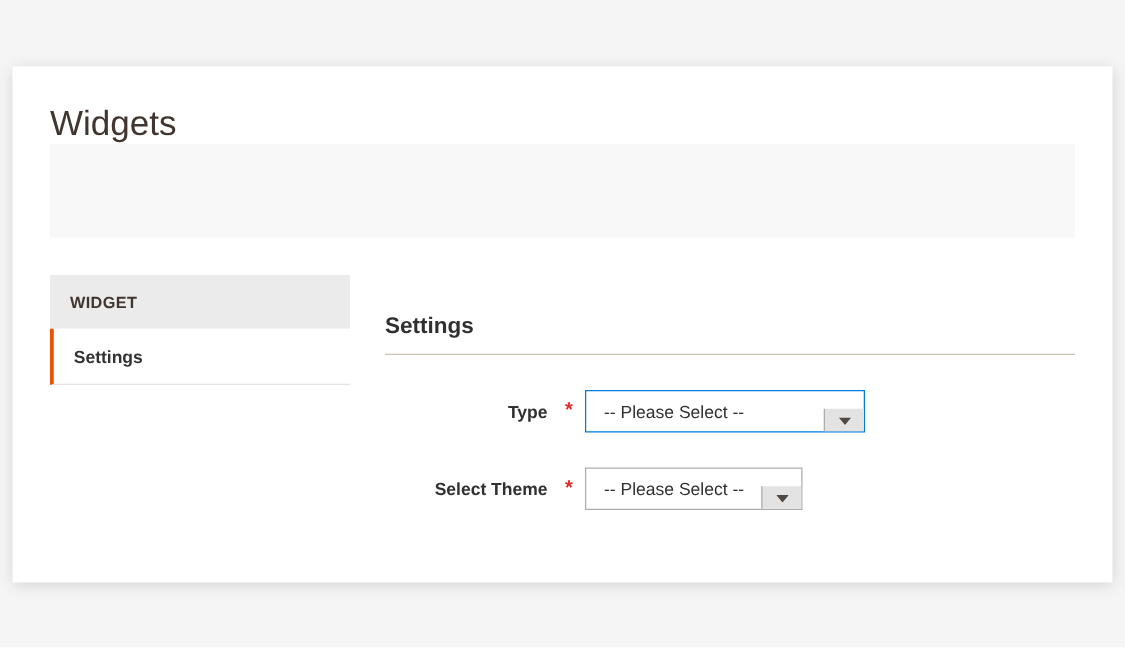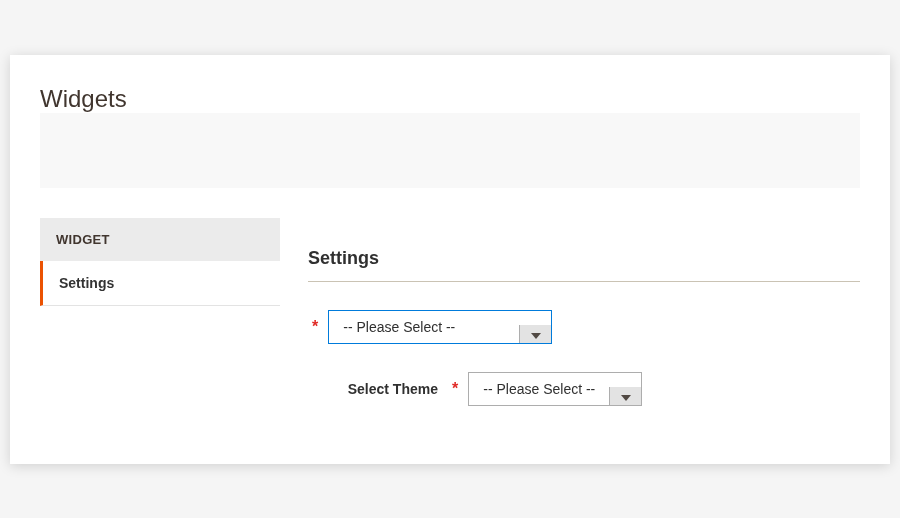--- a/index.html
+++ b/index.html
@@ -12,21 +12,21 @@
       min-height: 518px;
       width: 900px;
     }
     .page-container {
       width: 880px;
       background: #fff;
       box-shadow: 0 2px 12px rgba(0,0,0,0.15);
       padding: 30px 30px 30px 30px;
     }
     .page-title {
-      font-size: 24px;
+      font-size: 28px;
       font-weight: 400;
       color: #41362f;
     }
     .messages-bar {
       background: #f8f8f8;
       height: 75px;
       margin-bottom: 30px;
     }
     .content-layout {
       display: flex;
@@ -148,20 +148,21 @@
       <div class="sidebar-item active">
         <span>Settings</span>
       </div>
     </div>
 
     <div class="main-panel">
 
       <div class="section-title">Settings</div>
 
       <div class="form-row">
+        <span class="form-label">Type</span>
         <span class="required-marker">*</span>
         <div class="select-wrapper focused">
           <div class="select-display">-- Please Select --</div>
           <div class="select-button">
             <span>
               <svg viewBox="0 0 10 6">
                   <path d="M0 0 L5 6 L10 0 Z" fill="#514943"></path>
                 </svg>
             </span>
           </div>

